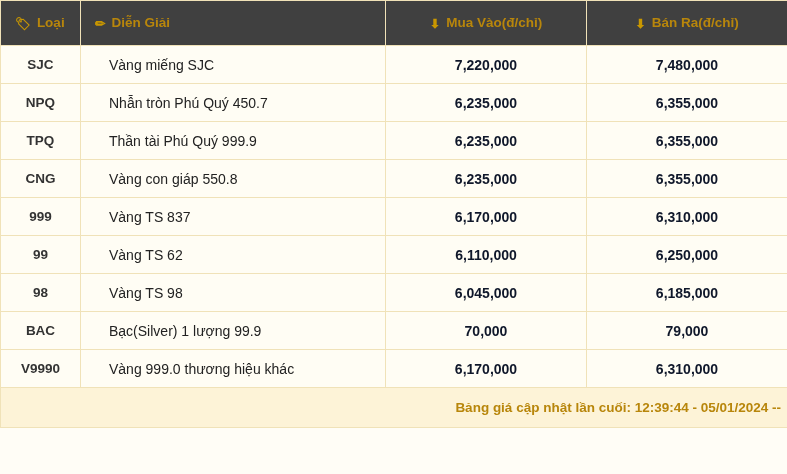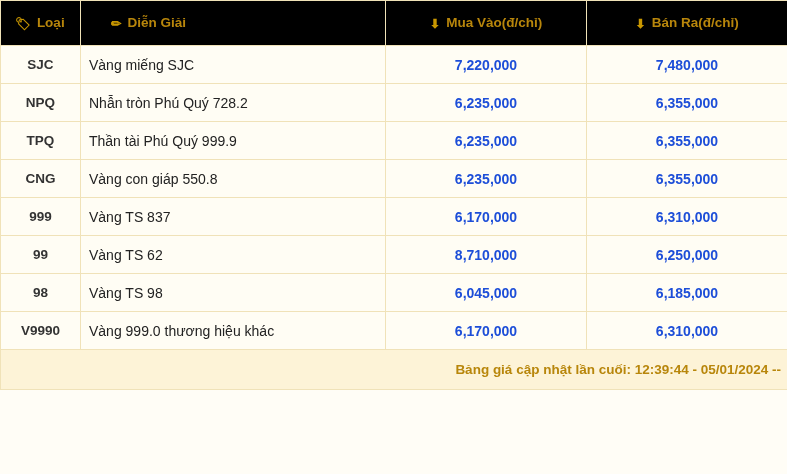--- a/index.html
+++ b/index.html
@@ -17,31 +17,31 @@
     width: 787px;
     border-collapse: collapse;
     table-layout: fixed;
   }
   .price-table col.c-type { width: 80px; }
   .price-table col.c-desc { width: 305px; }
   .price-table col.c-buy  { width: 201px; }
   .price-table col.c-sell { width: 201px; }
 
   thead th {
-    background: #000000;
+    background: #404040;
     color: #b8860b;
     font-size: 13.5px;
     font-weight: bold;
     padding: 14px 6px;
     border: 1px solid #f0e2b8;
     text-align: center;
     white-space: nowrap;
   }
   thead th.th-type { text-align: left; padding-left: 14px; }
-  thead th.th-desc { text-align: left; padding-left: 30px; }
+  thead th.th-desc { text-align: left; padding-left: 14px; }
   .hicon {
     display: inline-block;
     margin-right: 6px;
     font-size: 12.5px;
     color: #c99700;
     vertical-align: -1px;
   }
   tbody td {
     border: 1px solid #f0e2b8;
     font-size: 13.5px;
@@ -51,28 +51,28 @@
     margin-top: 12px;
   }
   td.type {
     text-align: center;
     color: #333;
     font-weight: bold;
     font-size: 13.5px;
   }
   td.desc {
     text-align: left;
-    padding-left: 8px;
+    padding-left: 28px;
     color: #222;
     font-weight: normal;
     font-size: 14px;
   }
   td.buy, td.sell {
     text-align: center;
-    color: #1d4ed8;
+    color: #0f172a;
     font-weight: bold;
     font-size: 14px;
   }
   tfoot td {
     background: #fdf3d7;
     border: 1px solid #f0e2b8;
     color: #b8860b;
     font-size: 13.5px;
     font-weight: bold;
     text-align: right;
@@ -101,21 +101,21 @@
   </thead>
   <tbody>
     <tr>
       <td class="type">SJC</td>
       <td class="desc">Vàng miếng SJC</td>
       <td class="buy">7,220,000</td>
       <td class="sell">7,480,000</td>
     </tr>
     <tr>
       <td class="type">NPQ</td>
-      <td class="desc">Nhẫn tròn Phú Quý 728.2</td>
+      <td class="desc">Nhẫn tròn Phú Quý 450.7</td>
       <td class="buy">6,235,000</td>
       <td class="sell">6,355,000</td>
     </tr>
     <tr>
       <td class="type">TPQ</td>
       <td class="desc">Thần tài Phú Quý 999.9</td>
       <td class="buy">6,235,000</td>
       <td class="sell">6,355,000</td>
     </tr>
     <tr>
@@ -126,28 +126,34 @@
     </tr>
     <tr>
       <td class="type">999</td>
       <td class="desc">Vàng TS 837</td>
       <td class="buy">6,170,000</td>
       <td class="sell">6,310,000</td>
     </tr>
     <tr>
       <td class="type">99</td>
       <td class="desc">Vàng TS 62</td>
-      <td class="buy">8,710,000</td>
+      <td class="buy">6,110,000</td>
       <td class="sell">6,250,000</td>
     </tr>
     <tr>
       <td class="type">98</td>
       <td class="desc">Vàng TS 98</td>
       <td class="buy">6,045,000</td>
       <td class="sell">6,185,000</td>
+    </tr>
+    <tr>
+      <td class="type">BAC</td>
+      <td class="desc">Bạc(Silver) 1 lượng 99.9</td>
+      <td class="buy">70,000</td>
+      <td class="sell">79,000</td>
     </tr>
     <tr>
       <td class="type">V9990</td>
       <td class="desc">Vàng 999.0 thương hiệu khác</td>
       <td class="buy">6,170,000</td>
       <td class="sell">6,310,000</td>
     </tr>
   </tbody>
   <tfoot>
     <tr>

